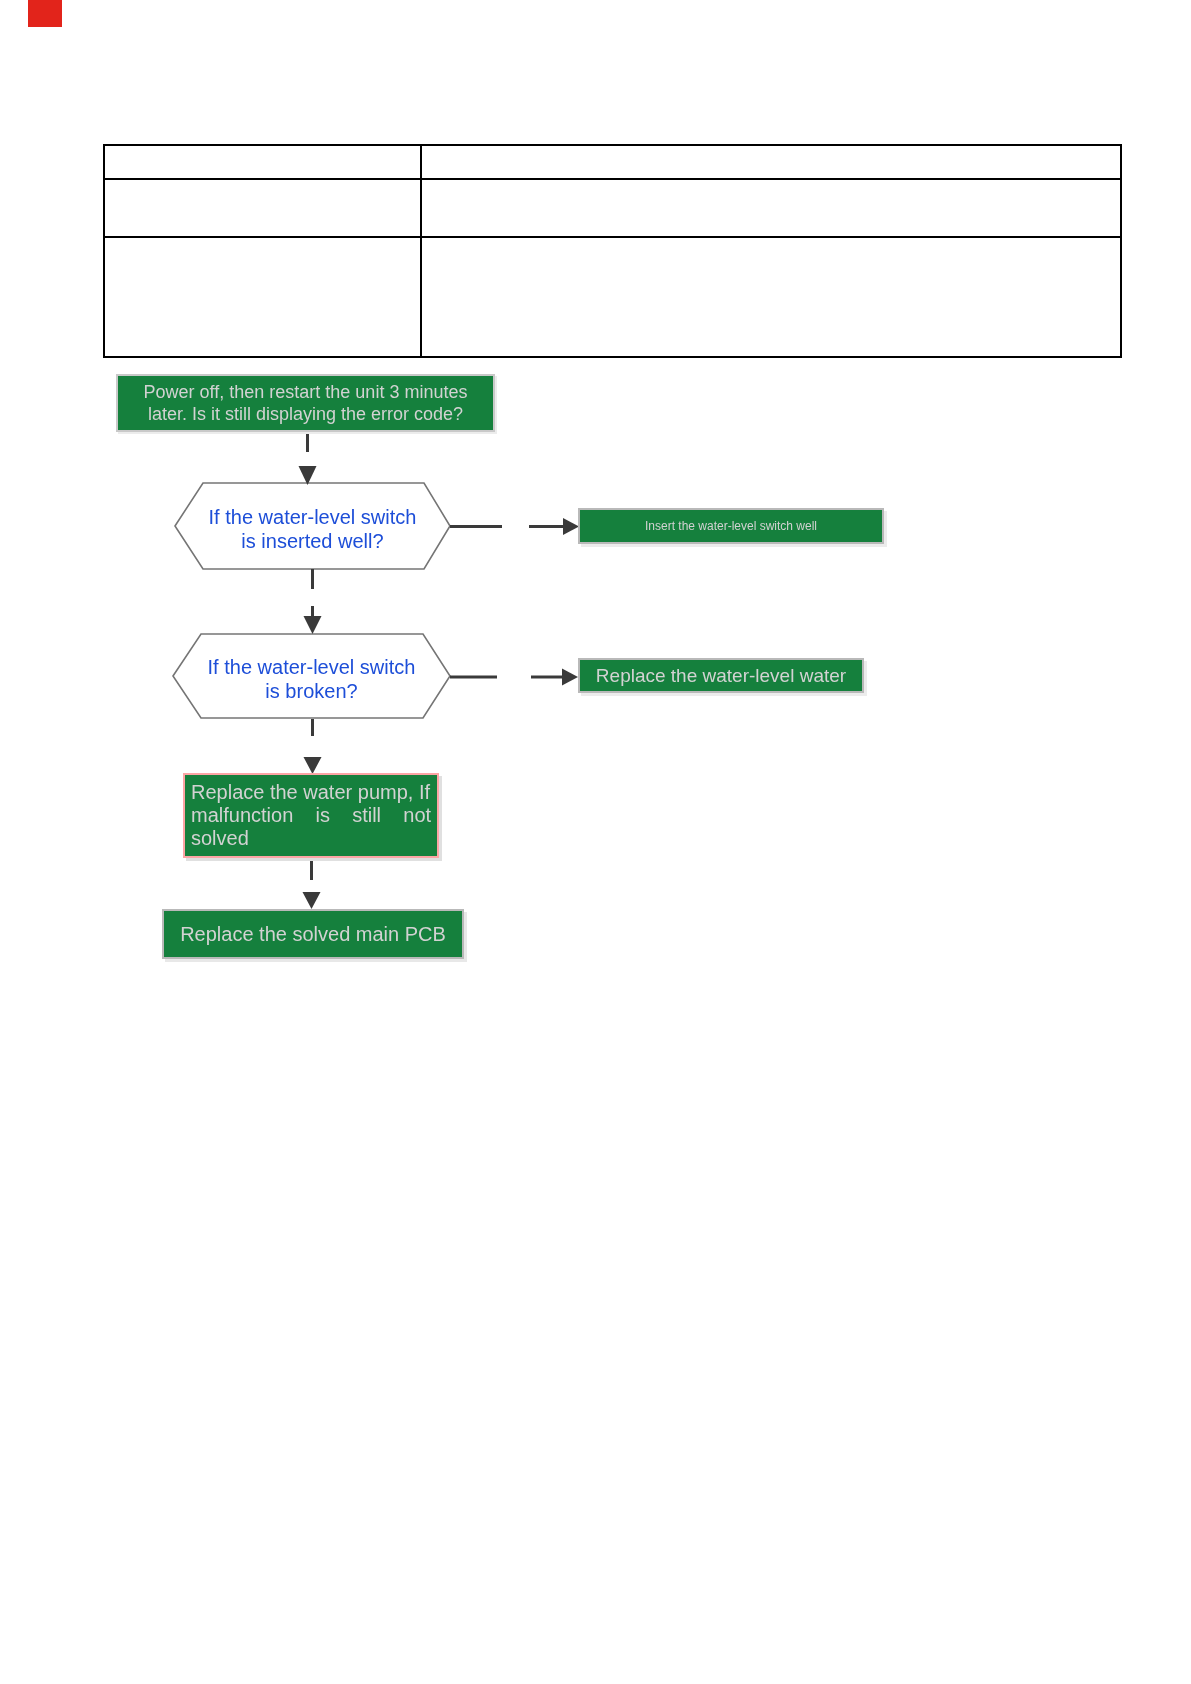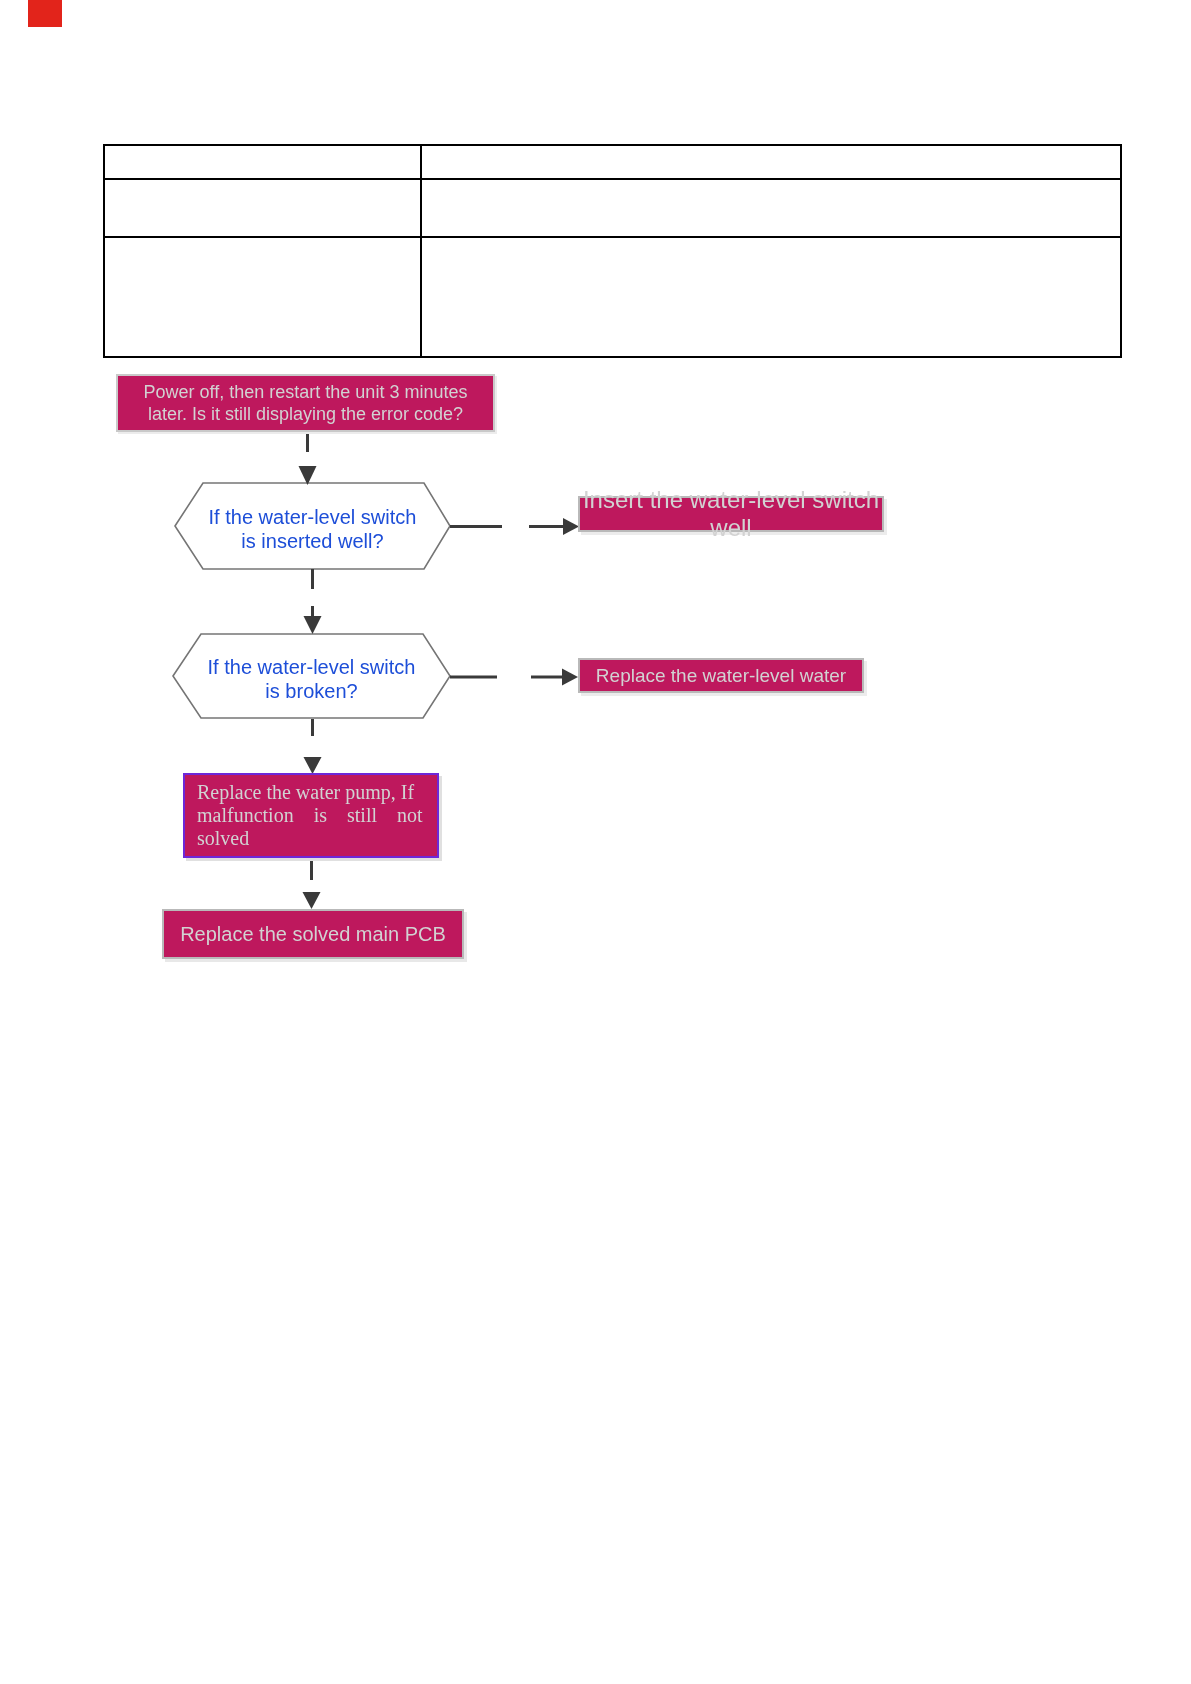--- a/index.html
+++ b/index.html
@@ -26,46 +26,46 @@
     font-size:16px;color:#222;
     vertical-align:top;
     background:#ffffff;
   }
 
   
   .fc-svg{position:absolute;left:0;top:0;pointer-events:none;}
 
   .fc-box{
     position:absolute;
-    background:#be185d;
+    background:#15803d;
     color:#d2d2d2;
     display:flex;align-items:center;justify-content:center;
     text-align:center;
   }
   .b-start{
     left:116px;top:374px;width:379px;height:58px;
     border:2px solid #c9c9c9;box-shadow:2px 2px 0 #ececec;
     font-size:18px;line-height:22px;white-space:pre;
   }
   .b-insert{
-    left:578px;top:496px;width:306px;height:36px;
+    left:578px;top:508px;width:306px;height:36px;
     border:2px solid #b9b9b9;box-shadow:3px 3px 0 #ececec;
-    font-size:24px;
+    font-size:12px;
   }
   .b-replace{
     left:578px;top:658px;width:286px;height:35px;
     border:2px solid #b9b9b9;box-shadow:3px 3px 0 #ececec;
     font-size:19px;
   }
   .b-pump{
     left:183px;top:773px;width:256px;height:85px;
-    border:2px solid #6d28d9;box-shadow:3px 3px 0 #e0e0e0;
+    border:2px solid #fca5a5;box-shadow:3px 3px 0 #e0e0e0;
     font-size:20px;line-height:23px;white-space:pre;
     justify-content:flex-start;align-items:flex-start;
-    text-align:left;padding:6px 12px;font-family:Liberation Serif, serif;
+    text-align:left;padding:6px 6px;
   }
   .b-pcb{
     left:162px;top:909px;width:302px;height:50px;
     border:2px solid #b9b9b9;box-shadow:3px 3px 0 #e8e8e8;
     font-size:20px;
   }
   .hex-label{
     position:absolute;color:#1d4ed8;
     font-size:20px;line-height:24px;
     text-align:center;white-space:pre;

